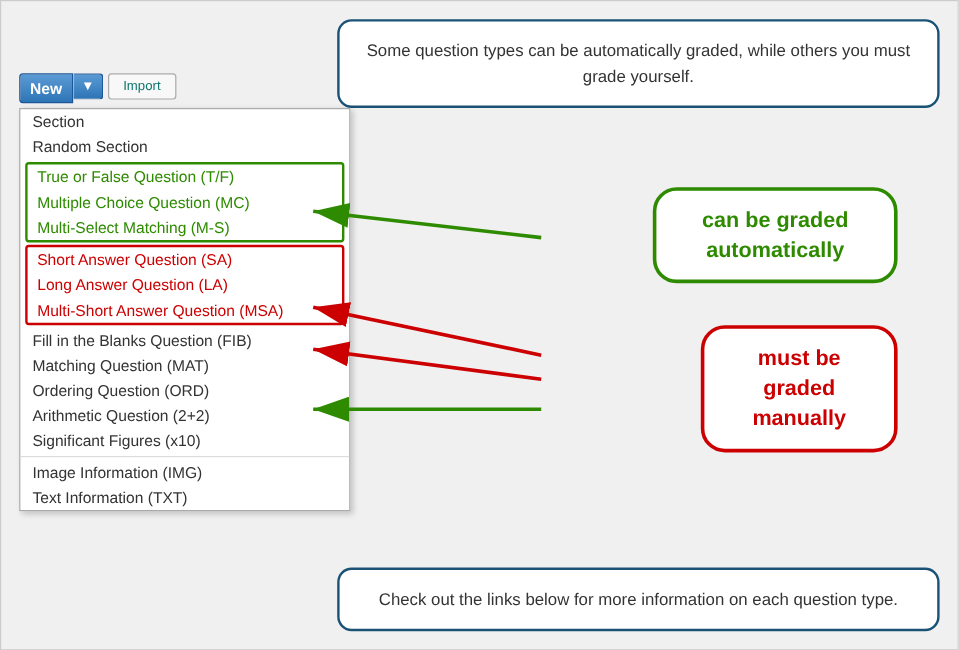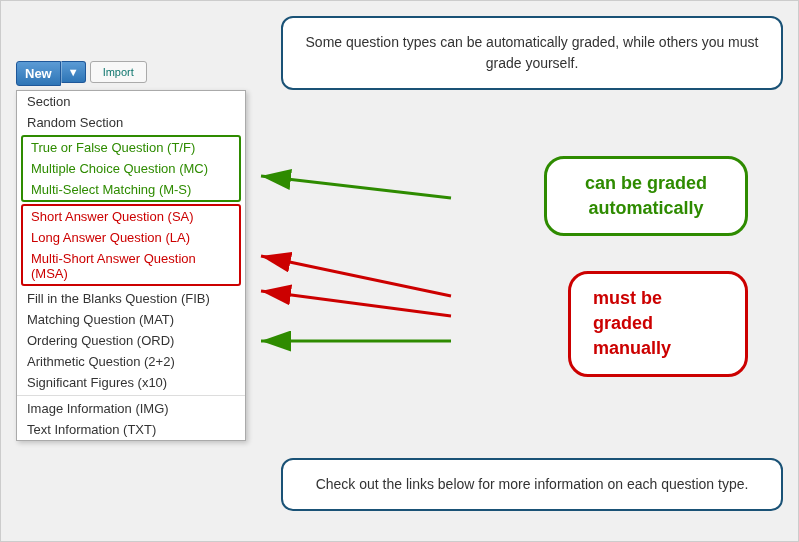--- a/index.html
+++ b/index.html
@@ -65,21 +65,21 @@
       padding: 4px 12px;
       cursor: pointer;
       font-size: 11px;
       border-radius: 3px;
       margin-left: 4px;
     }
 
     .dropdown-menu {
       background: white;
       border: 1px solid #aaa;
-      width: 230px;
+      width: 276px;
       box-shadow: 2px 2px 5px rgba(0,0,0,0.2);
     }
 
     .menu-group-green {
       border: 2px solid #2e8b00;
       margin: 2px 4px;
       border-radius: 3px;
     }
 
     .menu-group-red {
@@ -126,21 +126,21 @@
       border-radius: 12px;
       padding: 14px 18px;
       font-size: 14px;
       color: #333;
       text-align: center;
       line-height: 1.5;
     }
 
     .info-box-bottom {
       position: absolute;
-      bottom: 30px;
+      bottom: 15px;
       left: 280px;
       right: 15px;
       background: white;
       border: 2px solid #1a5276;
       border-radius: 12px;
       padding: 14px 32px;
       font-size: 14px;
       color: #333;
       text-align: center;
       line-height: 1.5;
@@ -166,23 +166,23 @@
       position: absolute;
       right: 50px;
       top: 270px;
       background: white;
       border: 3px solid #cc0000;
       border-radius: 20px;
       padding: 12px 22px;
       font-size: 18px;
       font-weight: bold;
       color: #cc0000;
-      text-align: left;
+      text-align: center;
       line-height: 1.4;
-      width: 180px;
+      width: 164px;
     }
 
     
     .arrows-svg {
       position: absolute;
       top: 0;
       left: 0;
       width: 799px;
       height: 542px;
       pointer-events: none;

